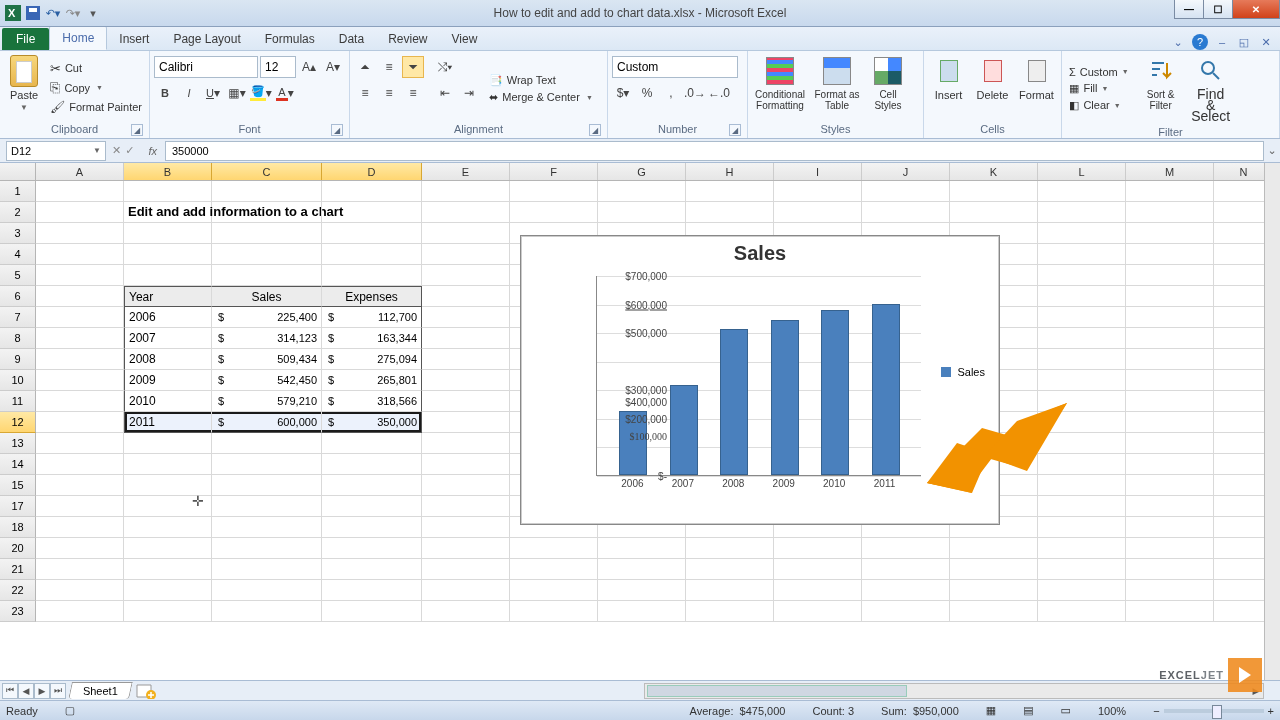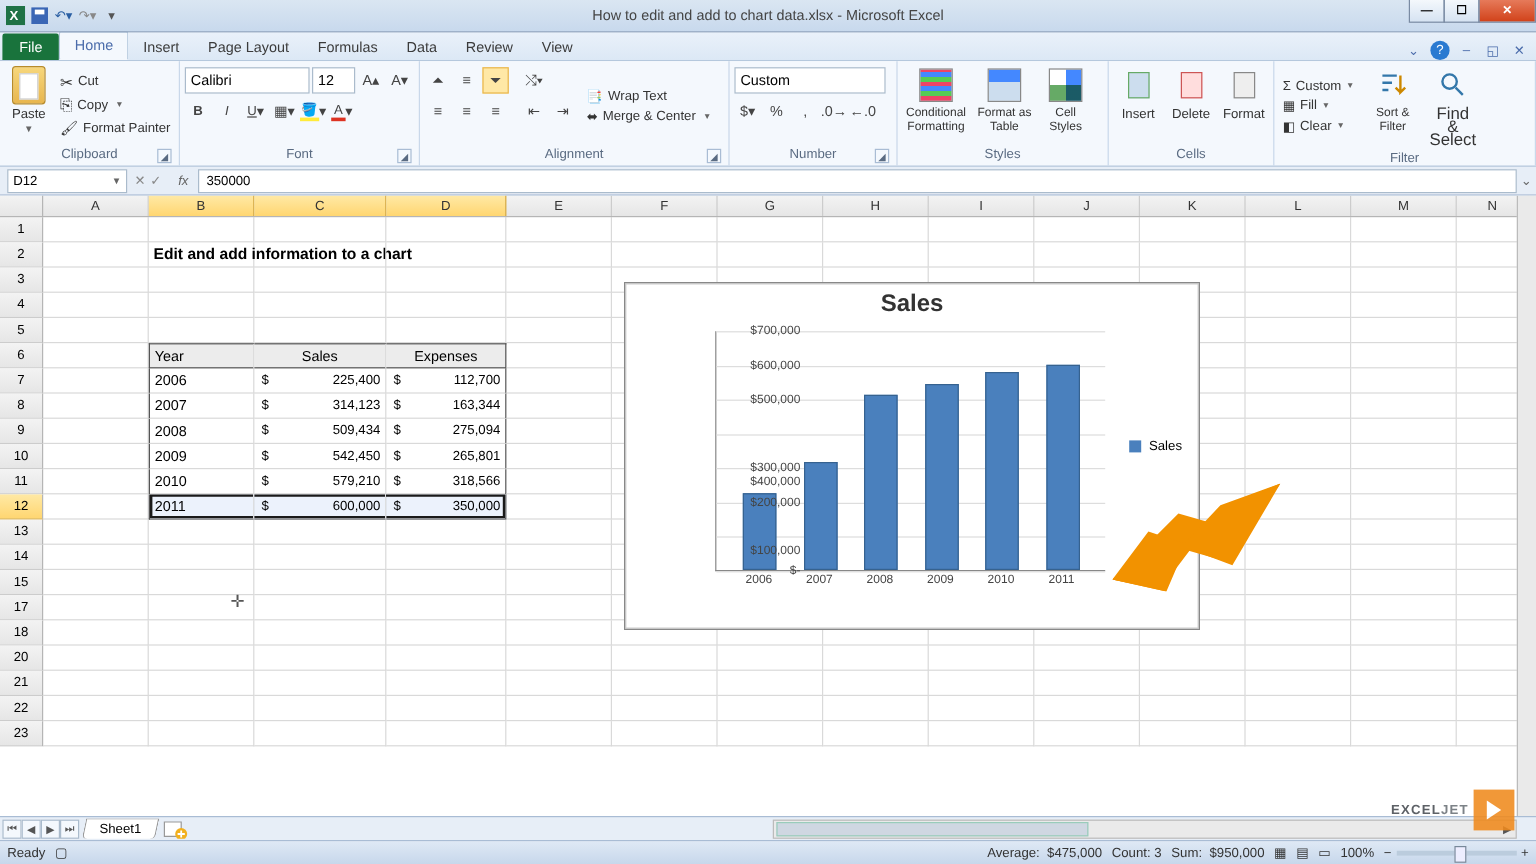--- a/index.html
+++ b/index.html
@@ -100,21 +100,21 @@
 .nav-btns span{width:16px;height:16px;display:flex;align-items:center;justify-content:center;border:1px solid #abc;background:#f4f8fd;font-size:9px;color:#555;}
 .sheet-tab{background:#fff;border:1px solid #999;border-bottom:none;padding:2px 12px;margin-left:4px;border-radius:0 0 4px 4px;transform:skewX(-12deg);}
 .sheet-tab span{display:inline-block;transform:skewX(12deg);}
 .new-sheet{width:22px;height:16px;margin-left:4px;position:relative;}
 .hscroll{position:absolute;right:16px;bottom:1px;width:620px;height:16px;background:#eaeaea;border:1px solid #bbb;display:flex;align-items:center;}
 .hscroll .thumb{position:absolute;left:2px;width:260px;height:12px;background:#cfd7e2;border:1px solid #9cb;}
 .hscroll .arr{width:14px;height:14px;display:flex;align-items:center;justify-content:center;font-size:9px;color:#555;}
 .vscroll{position:absolute;right:0;top:0;width:16px;bottom:0;background:#eaeaea;border-left:1px solid #bbb;}
 
 
-.status { height:20px; background:linear-gradient(#dfe9f5,#c7d7eb); border-top:1px solid #a9bcd4; display:flex; align-items:center; font-size:11px; color:#333; padding:0 6px; gap:8px;}
+.status { height:20px; background:linear-gradient(#dfe9f5,#c7d7eb); border-top:1px solid #a9bcd4; display:flex; align-items:center; font-size:11px; color:#333; padding:0 6px; gap:27px;}
 .status .spacer{flex:1;}
 .zoom{display:flex;align-items:center;gap:4px;}
 .zoom .track{width:100px;height:4px;background:#bcd;position:relative;}
 .zoom .track::after{content:"";position:absolute;left:48px;top:-4px;width:8px;height:12px;background:#eef;border:1px solid #789;}
 
 
 .watermark{position:absolute;right:18px;bottom:28px;font-size:30px;font-weight:800;color:#6b7177;letter-spacing:1px;display:flex;align-items:center;opacity:.88;font-family:Arial,sans-serif;}
 .watermark b{color:#474c52;}
 .watermark .j{color:#6b7177;font-weight:700;}
 .watermark .sq{width:34px;height:34px;background:#f08a1d;margin-left:4px;display:flex;align-items:center;justify-content:center;}
@@ -841,26 +841,26 @@
           <div class="bar" style="left: 123.286px; height: 145.553px;"></div>
           <div class="bar" style="left: 173.714px; height: 154.986px;"></div>
           <div class="bar" style="left: 224.143px; height: 165.489px;"></div>
           <div class="bar" style="left: 274.571px; height: 171.429px;"></div>
         </div>
     <div class="legend">
           <span class="sw"></span>
           <span>Sales</span>
         </div>
   <div class="ylabel" style="top: 240px;">$-</div>
-        <div class="ylabel" style="top: 223px;">$100,000</div>
+        <div class="ylabel" style="top: 200px; font-family: Liberation Serif, serif;">$100,000</div>
         <div class="ylabel" style="top: 182.857px;">$200,000</div>
         <div class="ylabel" style="top: 154.286px;">$300,000</div>
         <div class="ylabel" style="top: 125.714px; margin-top: 40px;">$400,000</div>
         <div class="ylabel" style="top: 97.1429px;">$500,000</div>
-        <div class="ylabel" style="top: 68.5714px;">$600,000</div>
+        <div class="ylabel" style="top: 68.5714px; text-decoration: underline;">$600,000</div>
         <div class="ylabel" style="top: 40px;">$700,000</div>
         <div class="xlabel" style="left: 111.429px;">2006</div>
         <div class="xlabel" style="left: 161.857px;">2007</div>
         <div class="xlabel" style="left: 212.286px;">2008</div>
         <div class="xlabel" style="left: 262.714px;">2009</div>
         <div class="xlabel" style="left: 313.143px;">2010</div>
         <div class="xlabel" style="left: 363.571px;">2011</div>
       </div>
 
   <svg class="arrow" viewBox="0 0 140 90">

